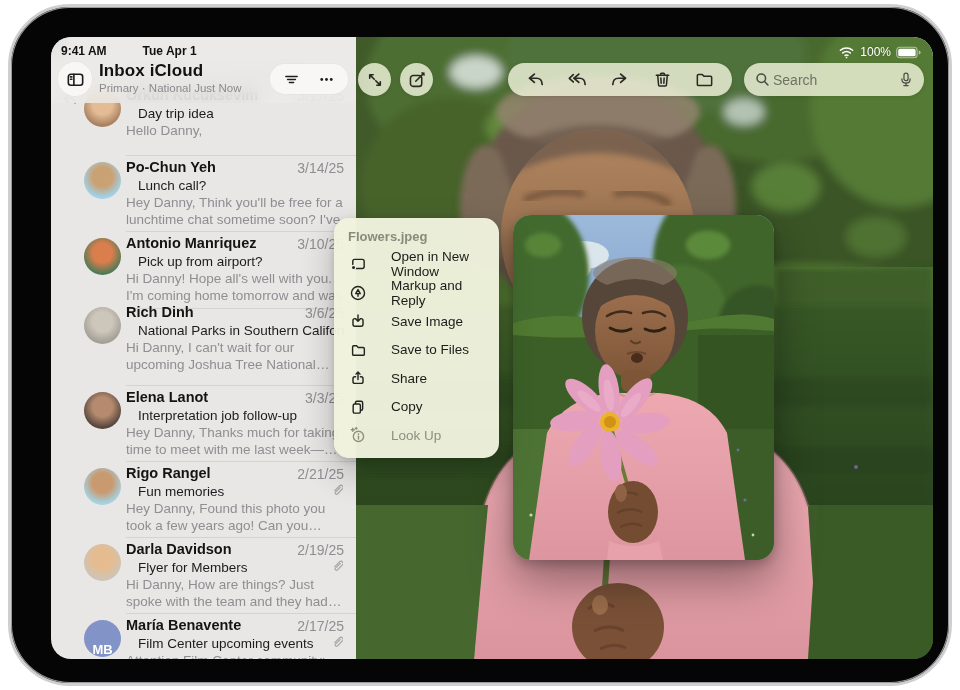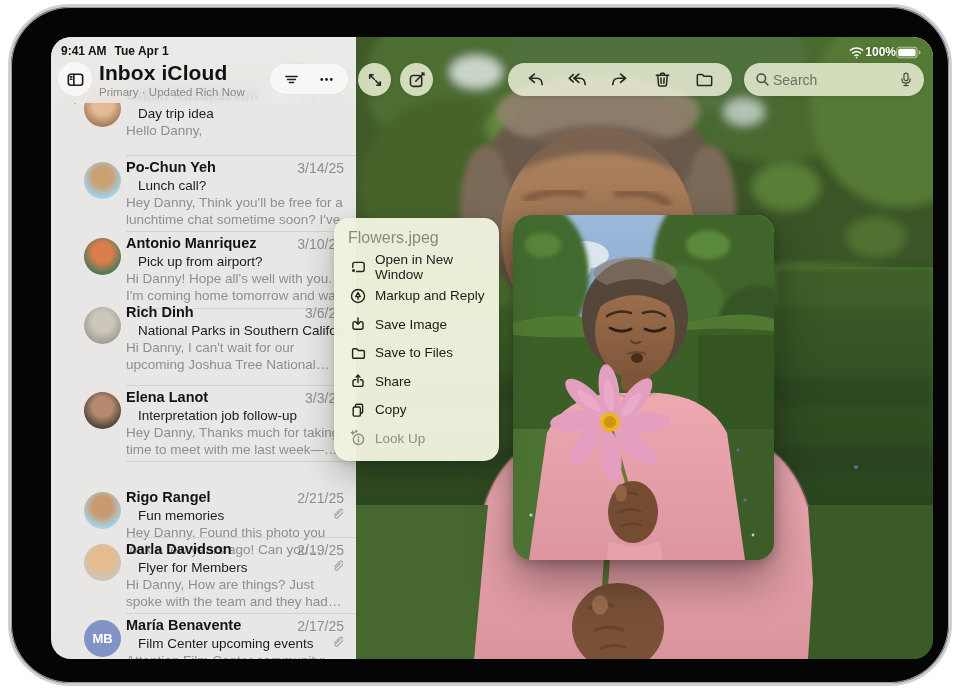--- a/index.html
+++ b/index.html
@@ -7,52 +7,52 @@
   
   .device{position:absolute;left:8px;top:4px;width:944px;height:682px;border-radius:62px;
     background:#050505;border:3px solid #cfcfd2;box-sizing:border-box;
     box-shadow:inset 0 0 0 1px #9a9a9e;}
   .screen{position:absolute;left:40px;top:30px;width:882px;height:622px;border-radius:20px;
     overflow:hidden;background:#000;display:flex;}
   
   .sidebar{position:relative;width:305px;height:622px;background:#e8e7e5;flex:0 0 auto;overflow:hidden;}
   .status-left{position:absolute;top:7px;left:10px;font-size:12px;color:#111;z-index:6;}
   .status-left .t{font-weight:700;margin-right:8px;}
-  .status-left .d{font-weight:600;}
+  .status-left .d{font-weight:600;margin-left:28px;}
   .faint-row{position:absolute;top:26px;left:75px;right:14px;color:#6f6f6d;opacity:.55;font-size:13.5px;line-height:1.3;z-index:1;}
   .list-header{position:absolute;left:0;top:0;right:0;height:66px;z-index:5;
     background:rgba(235,234,232,0.82);backdrop-filter:blur(9px);-webkit-backdrop-filter:blur(9px);}
   .hdr-row{position:absolute;left:0;top:24px;right:0;height:40px;}
   .circle-btn{position:absolute;width:34px;height:34px;border-radius:50%;background:rgba(250,249,247,.92);
     display:flex;align-items:center;justify-content:center;box-shadow:0 0 0 .5px rgba(0,0,0,.04);}
   .hdr-toggle{left:7px;top:1px;}
   .hdr-title-wrap{position:absolute;left:48px;top:0px;}
-  .hdr-title{font-size:21px;font-weight:700;color:#111;letter-spacing:.1px;}
+  .hdr-title{font-size:17px;font-weight:700;color:#111;letter-spacing:.1px;}
   .hdr-sub{font-size:11.5px;color:#8a8a8e;margin-top:1px;}
   .hdr-actions{position:absolute;right:8px;top:3px;width:78px;height:30px;border-radius:15px;
     background:rgba(250,249,247,.92);display:flex;align-items:center;justify-content:space-evenly;
     box-shadow:0 0 0 .5px rgba(0,0,0,.04);}
   .hdr-actions .ic{display:flex;align-items:center;justify-content:center;width:26px;height:26px;}
   .mail-row{position:absolute;left:0;right:0;padding:0 12px 0 75px;z-index:2;}
   .mail-row .sender{font-size:14.5px;font-weight:700;color:#141414;line-height:1.22;
     white-space:nowrap;overflow:hidden;max-width:158px;}
   .mail-row .subject{font-size:13.5px;color:#1c1c1e;line-height:1.26;white-space:nowrap;overflow:hidden;margin-left:12px;}
   .mail-row .preview{font-size:13.5px;color:#8e8e93;line-height:1.28;display:-webkit-box;
     -webkit-line-clamp:2;-webkit-box-orient:vertical;overflow:hidden;}
   .mail-row .date{position:absolute;right:12px;top:1px;font-size:14px;color:#8e8e93;}
   .mail-row .clip{position:absolute;right:13px;top:19px;}
   .mail-row .replied{position:absolute;left:11px;top:6px;}
   .avatar{position:absolute;left:33px;top:3px;width:37px;height:37px;border-radius:50%;
-    display:flex;align-items:center;justify-content:center;font-size:13px;font-weight:700;color:#fff;}
+    display:flex;align-items:flex-end;justify-content:center;font-size:13px;font-weight:700;color:#fff;}
   .sep{position:absolute;left:75px;right:0;height:1px;background:#d4d3d1;z-index:2;}
   
   .content{position:relative;width:577px;height:622px;flex:0 0 auto;overflow:hidden;background:#39522a;}
   .photo-bg{position:absolute;left:0;top:0;width:577px;height:622px;}
-  .status-right{position:absolute;top:8px;right:12px;display:flex;align-items:center;z-index:6;
-    color:#fff;font-size:12px;font-weight:700;text-shadow:0 0 4px rgba(0,0,0,.25);}
+  .status-right{position:absolute;top:8px;right:12px;display:flex;align-items:center;gap:5px;z-index:6;
+    color:#fff;font-size:12px;font-weight:400;text-shadow:0 0 4px rgba(0,0,0,.25);}
   .toolbar{position:absolute;left:0;top:26px;right:0;height:34px;z-index:6;}
   .tb-circle{position:absolute;width:33px;height:33px;border-radius:50%;background:rgba(239,243,219,.82);
     display:flex;align-items:center;justify-content:center;box-shadow:0 1px 4px rgba(0,0,0,.10);}
   .tb-pill{position:absolute;left:152px;top:0;width:224px;height:33px;border-radius:17px;
     background:rgba(239,243,219,.82);display:flex;align-items:center;justify-content:space-evenly;
     box-shadow:0 1px 4px rgba(0,0,0,.10);}
   .tb-pill .ic{display:flex;align-items:center;justify-content:center;width:30px;height:30px;}
   .search-pill{position:absolute;left:388px;top:0;width:180px;height:33px;border-radius:17px;
     background:rgba(239,243,219,.82);display:flex;align-items:center;box-shadow:0 1px 4px rgba(0,0,0,.10);
     padding:0 10px;box-sizing:border-box;}
@@ -60,22 +60,22 @@
     color:#3c3e35;font-family:"Liberation Sans",sans-serif;min-width:0;}
   .search-pill input::placeholder{color:#5e6054;opacity:.85;}
   
   .preview-card{position:absolute;left:157px;top:178px;width:261px;height:345px;border-radius:18px;
     overflow:hidden;z-index:7;box-shadow:0 20px 45px rgba(0,0,0,.38),0 4px 12px rgba(0,0,0,.22);}
   .preview-card svg{display:block;}
   
   .ctx-menu{position:absolute;left:283px;top:181px;width:165px;border-radius:15px;z-index:8;
     background:rgba(240,242,221,.97);box-shadow:0 14px 34px rgba(0,0,0,.24),0 2px 8px rgba(0,0,0,.14);
     padding:11px 0 8px 0;}
-  .ctx-title{font-size:16px;color:#8b8b7d;padding:0 14px 6px 14px;}
-  .ctx-item{height:28.5px;display:flex;align-items:center;gap:8px;padding:0 10px 0 14px;
+  .ctx-title{font-size:13px;color:#8b8b7d;padding:0 14px 6px 14px;font-weight:bold;}
+  .ctx-item{height:28.5px;display:flex;align-items:center;gap:24px;padding:0 10px 0 14px;
     font-size:13.5px;color:#1c1c1a;}
   .ctx-item .mi{width:19px;height:19px;flex:0 0 auto;display:flex;align-items:center;justify-content:center;}
   .ctx-item.muted{color:#8f8f82;}
   svg{display:block;}
 </style>
 </head>
 <body>
 <div class="stage">
 
 <div class="device">
@@ -132,21 +132,21 @@
       <div class="sep" style="top:348px"></div>
       <div class="mail-row" style="top:352px">
         <span class="avatar" style="background: radial-gradient(circle at 50% 40%, rgb(181, 138, 110) 0px, rgb(181, 138, 110) 34%, rgb(85, 69, 61) 72%);"></span>
         <div class="sender">Elena Lanot</div>
         <div class="subject">Interpretation job follow-up</div>
         <div class="preview">Hey Danny, Thanks much for taking time to meet with me last week—super</div>
         <span class="date">3/3/25</span>
       </div>
 
       <div class="sep" style="top:424px"></div>
-      <div class="mail-row" style="top:452px">
+      <div class="mail-row" style="top:428px">
         <span class="avatar" style="background: radial-gradient(circle at 50% 40%, rgb(201, 153, 111) 0px, rgb(201, 153, 111) 34%, rgb(163, 212, 230) 72%);"></span>
         <div class="sender">Rigo Rangel</div>
         <div class="subject">Fun memories</div>
         <div class="preview">Hey Danny, Found this photo you took a few years ago! Can you believe how</div>
         <span class="date">2/21/25</span>
         <span class="clip">
           <svg width="11" height="12" viewBox="0 0 12 13" fill="none" stroke="#a8a8ac" stroke-width="1.4" stroke-linecap="round">
                 <path d="M3 7.2 8.1 2a2.3 2.3 0 0 1 3.3 3.3L5.9 10.9a1.5 1.5 0 0 1-2.1-2.1L8.9 3.7"></path>
               </svg>
         </span>
@@ -189,21 +189,21 @@
         <div class="hdr-row">
           <div class="circle-btn hdr-toggle">
             <svg width="21" height="21" viewBox="0 0 22 22" fill="none" stroke="#1c1c1e" stroke-width="1.7" stroke-linecap="round">
               <rect x="3.5" y="5.5" width="15" height="11.5" rx="2.6"></rect>
                   <path d="M9.3 5.5V17"></path>
                   <path d="M5.8 8.3h1.4M5.8 10.7h1.4"></path>
             </svg>
           </div>
           <div class="hdr-title-wrap">
             <div class="hdr-title">Inbox iCloud</div>
-            <div class="hdr-sub">Primary · Updated Rich Now</div>
+            <div class="hdr-sub">Primary · National Just Now</div>
           </div>
           <div class="hdr-actions">
             <span class="ic">
               <svg width="19" height="19" viewBox="0 0 22 22" fill="none" stroke="#1c1c1e" stroke-width="1.8" stroke-linecap="round">
                 <path d="M4.5 7.6h13M6.5 11h9M8.6 14.4h4.8"></path>
               </svg>
             </span>
             <span class="ic">
               <svg width="19" height="19" viewBox="0 0 22 22" fill="#1c1c1e">
                 <circle cx="5.5" cy="11" r="1.6"></circle>

